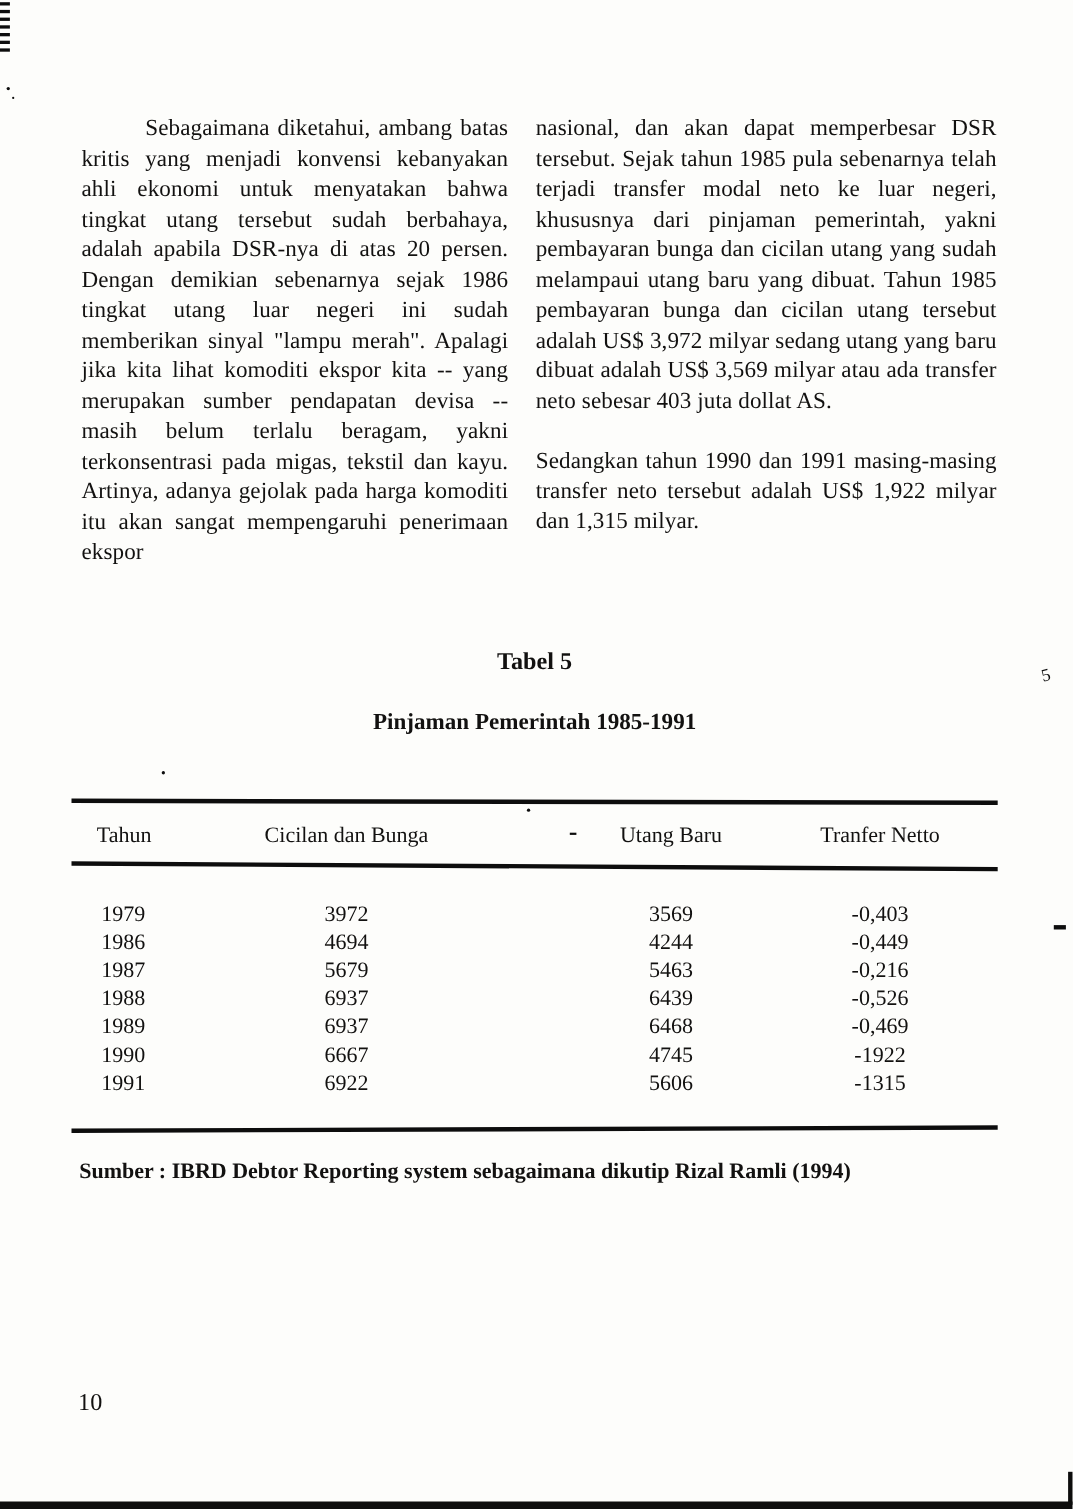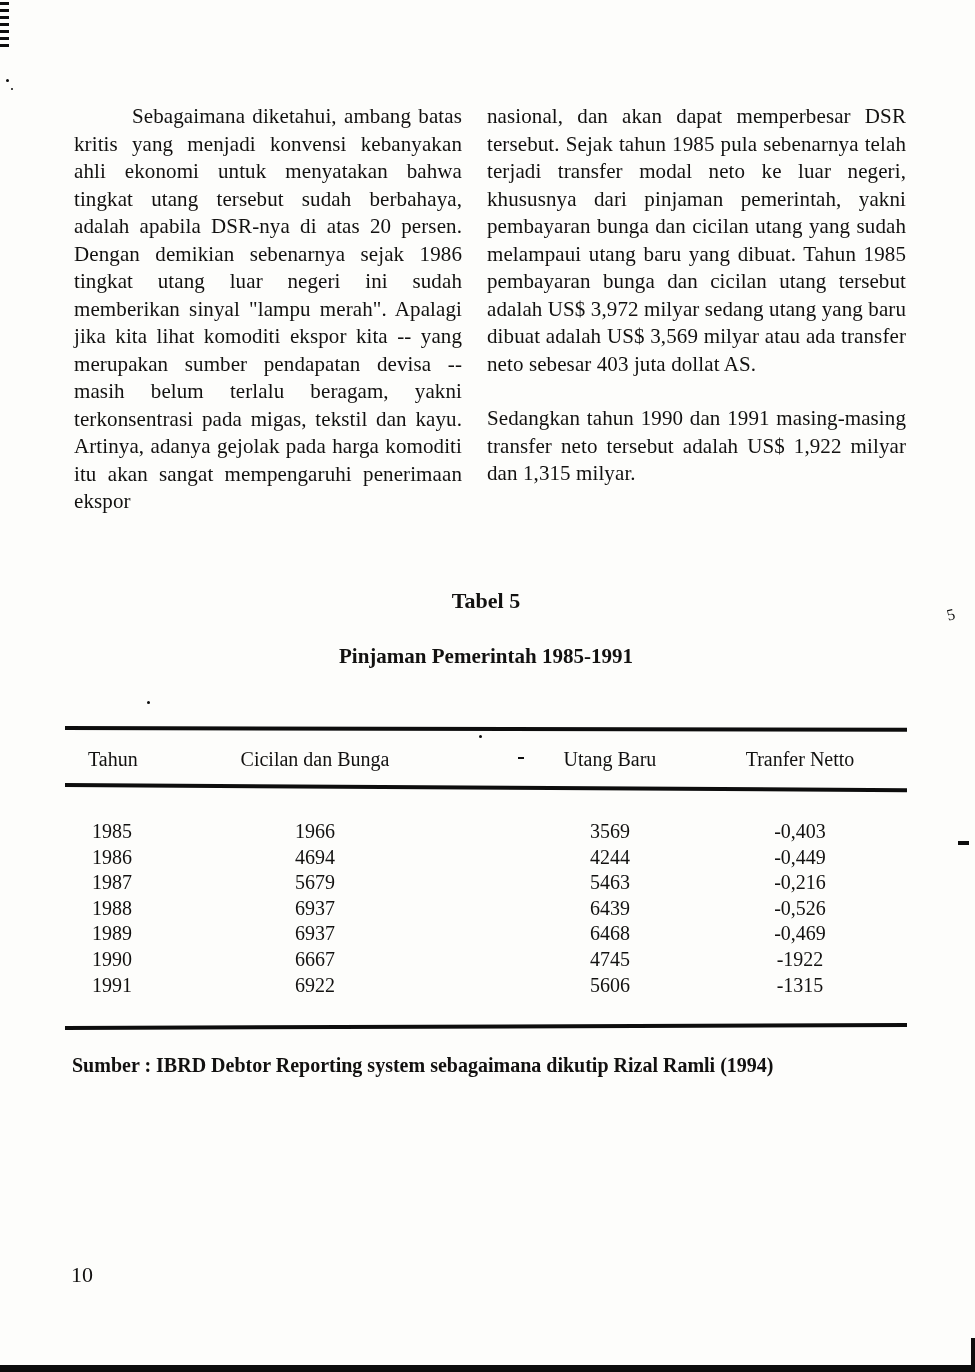--- a/index.html
+++ b/index.html
@@ -77,22 +77,22 @@
 
   <span class="hcell h1">Tahun</span>
   <span class="hcell h2">Cicilan dan Bunga</span>
   <span class="hcell h3">Utang Baru</span>
   <span class="hcell h4">Tranfer Netto</span>
 
   <div class="rule rule-mid"></div>
 
   <div class="tbody">
     <div class="trow">
-      <span class="cell cy">1985</span>
-      <span class="cell cc">1966</span>
+      <span class="cell cy">1979</span>
+      <span class="cell cc">3972</span>
       <span class="cell cu">3569</span>
       <span class="cell ct">-0,403</span>
     </div>
     <div class="trow">
       <span class="cell cy">1986</span>
       <span class="cell cc">4694</span>
       <span class="cell cu">4244</span>
       <span class="cell ct">-0,449</span>
     </div>
     <div class="trow">

